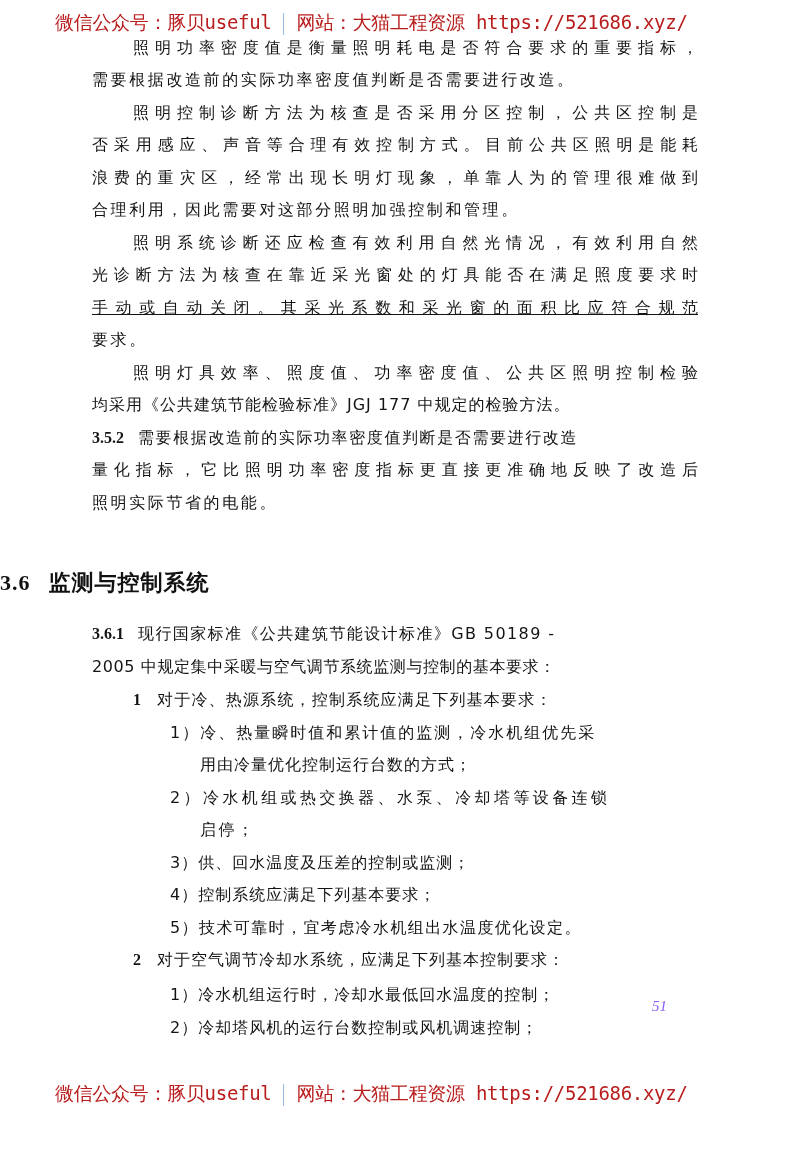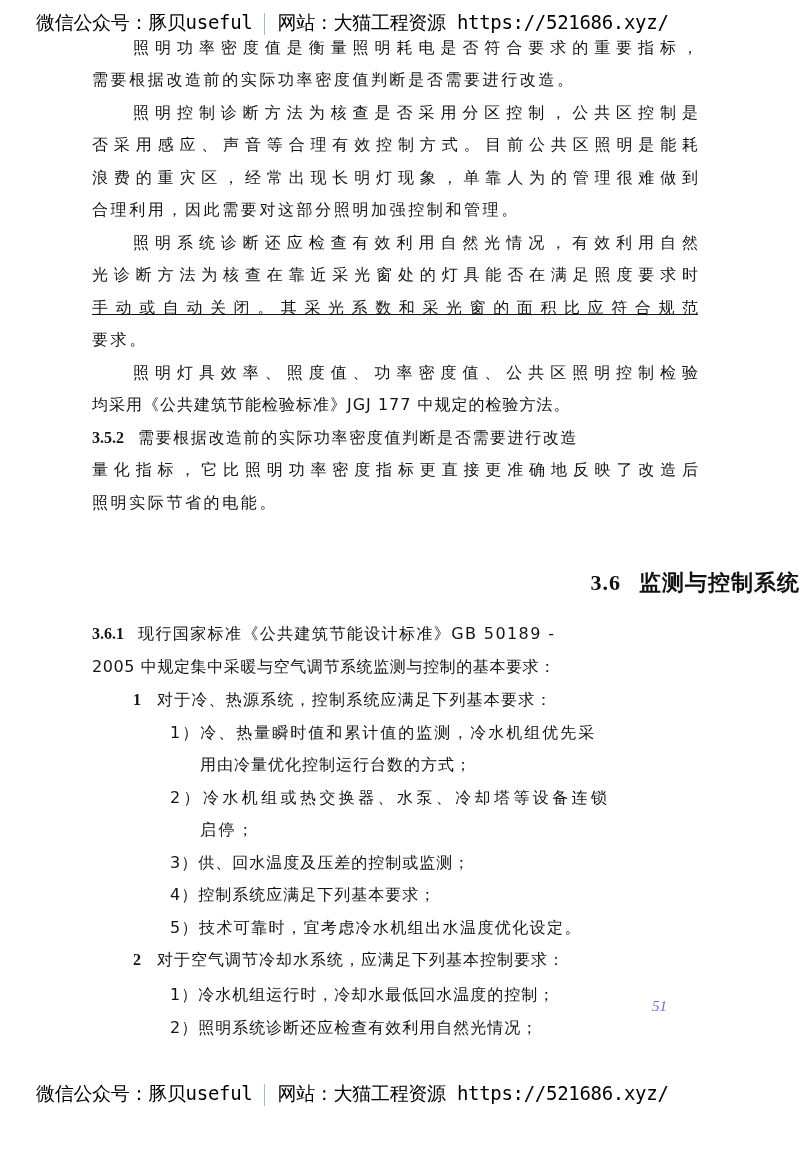--- a/index.html
+++ b/index.html
@@ -1,27 +1,27 @@
 <!DOCTYPE html>
 <html><head>
 <meta charset="utf-8">
 <style>
   html, body { margin: 0; padding: 0; background: #ffffff; }
   body { width: 800px; height: 1156px; position: relative; overflow: hidden;
          font-family: "DejaVu Serif", "Liberation Serif", serif; color: #111; }
-  .watermark { position: absolute; left: 36px; width: 716px; height: 26px; line-height: 26px;
+  .watermark { position: absolute; left: 55px; width: 716px; height: 26px; line-height: 26px;
                font-family: "DejaVu Sans Mono", "Liberation Mono", monospace; font-size: 19px;
-               color: #000000; white-space: nowrap; letter-spacing: -0.3px; }
+               color: #b91c1c; white-space: nowrap; letter-spacing: -0.3px; }
   .wm-sep { display: inline-block; width: 1px; height: 22px; background: #9bb8de; vertical-align: middle; margin: 0 12px; }
   .line { position: absolute; white-space: nowrap; font-size: 16px; height: 30px; line-height: 30px;
           font-family: "DejaVu Sans", "Liberation Sans", sans-serif; color: #141414; letter-spacing: 2.6px; }
   .full { left: 92px; width: 606px; text-align: justify; text-align-last: justify; letter-spacing: 0; }
   .last { left: 92px; }
   .num { font-family: "Liberation Serif", "DejaVu Serif", serif; font-weight: bold; letter-spacing: 0; margin-right: 14px; }
-  .heading { position: absolute; left: 0; width: 800px; text-align: right; font-size: 22px; font-weight: bold;
+  .heading { position: absolute; left: 0; width: 800px; text-align: left; font-size: 22px; font-weight: bold;
              font-family: "DejaVu Sans", "Liberation Sans", sans-serif; height: 30px; line-height: 30px; letter-spacing: 1px; }
   .heading .hnum { font-family: "Liberation Serif", serif; margin-right: 18px; }
   .item1 { left: 133px; }
   .item2 { left: 170px; }
   .item2cont { left: 200px; }
   .pageno { position: absolute; left: 652px; top: 998px; font-family: "Liberation Serif", "DejaVu Serif", serif;
             font-style: italic; font-size: 15px; color: #8b5cf6; }
 </style>
 </head>
 <body>
@@ -82,20 +82,20 @@
   <span>5）</span><span>技术可靠时，宜考虑冷水机组出水温度优化设定。</span>
 </div>
 
 <div class="line item1" style="top:945px; letter-spacing:1px;">
   <span class="num" style="margin-right:16px;">2</span><span>对于空气调节冷却水系统，应满足下列基本控制要求：</span>
 </div>
 <div class="line item2" style="top:980px; letter-spacing:1px;">
   <span>1）</span><span>冷水机组运行时，冷却水最低回水温度的控制；</span>
 </div>
 <div class="line item2" style="top:1013px; letter-spacing:1px;">
-  <span>2）</span><span>照明系统诊断还应检查有效利用自然光情况；</span>
+  <span>2）</span><span>冷却塔风机的运行台数控制或风机调速控制；</span>
 </div>
 
 <div class="pageno">51</div>
 
 <div class="watermark" style="top:1080px;">
   <span>微信公众号：豚贝useful</span><span class="wm-sep"></span><span>网站：大猫工程资源 https://521686.xyz/</span>
 </div>
 
 </body></html>

